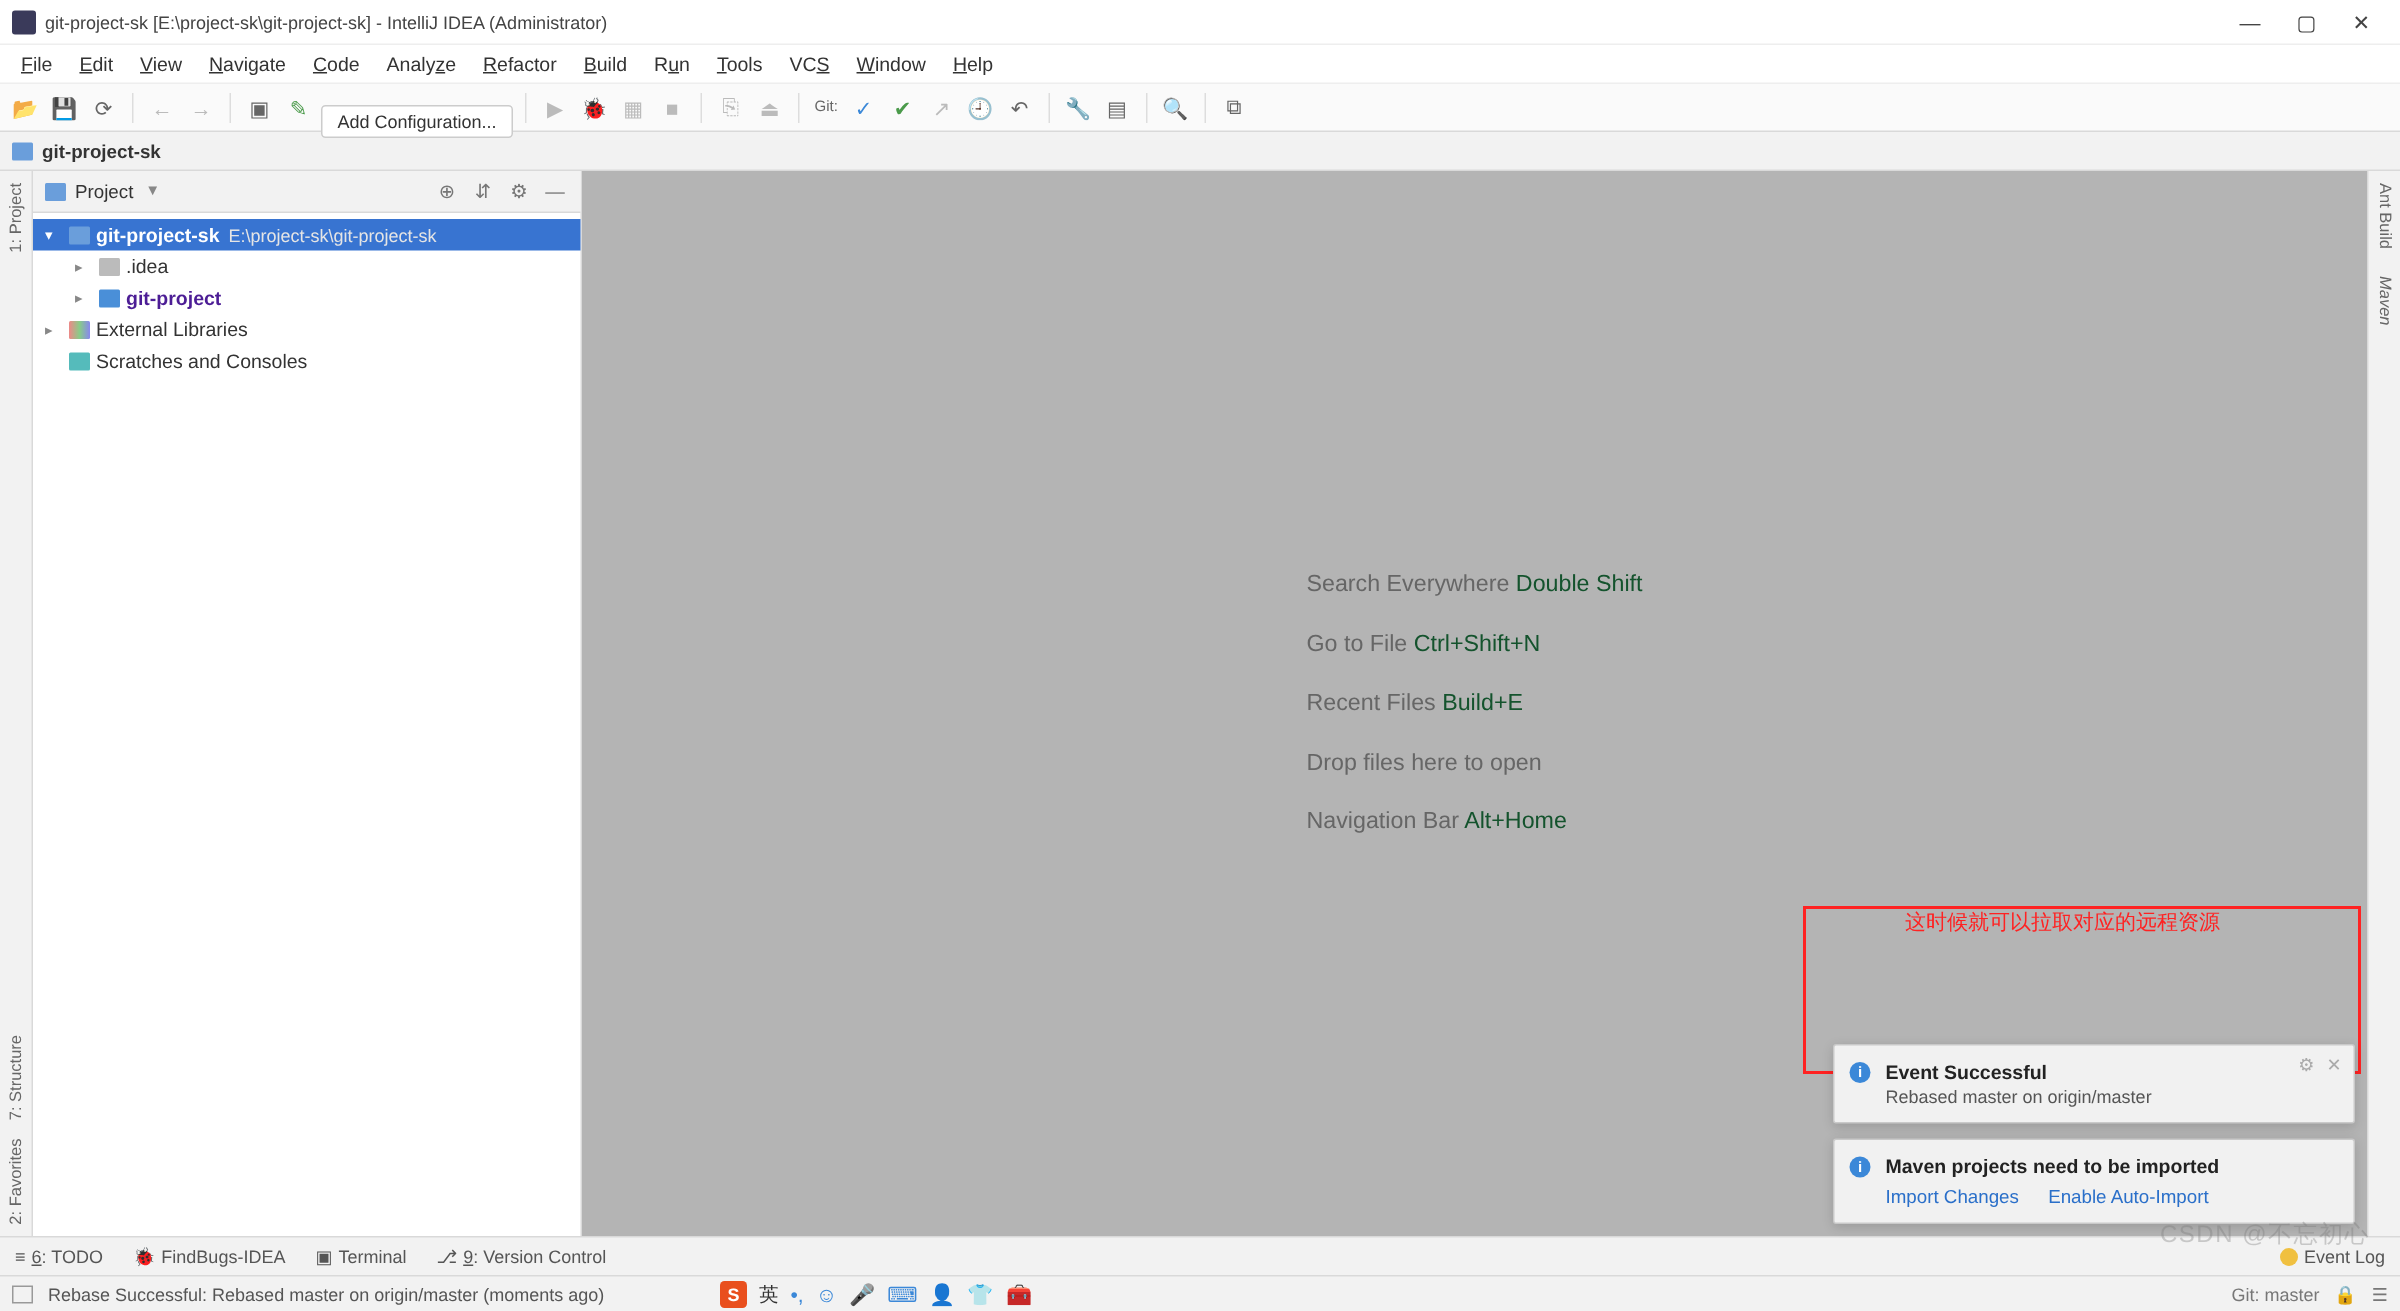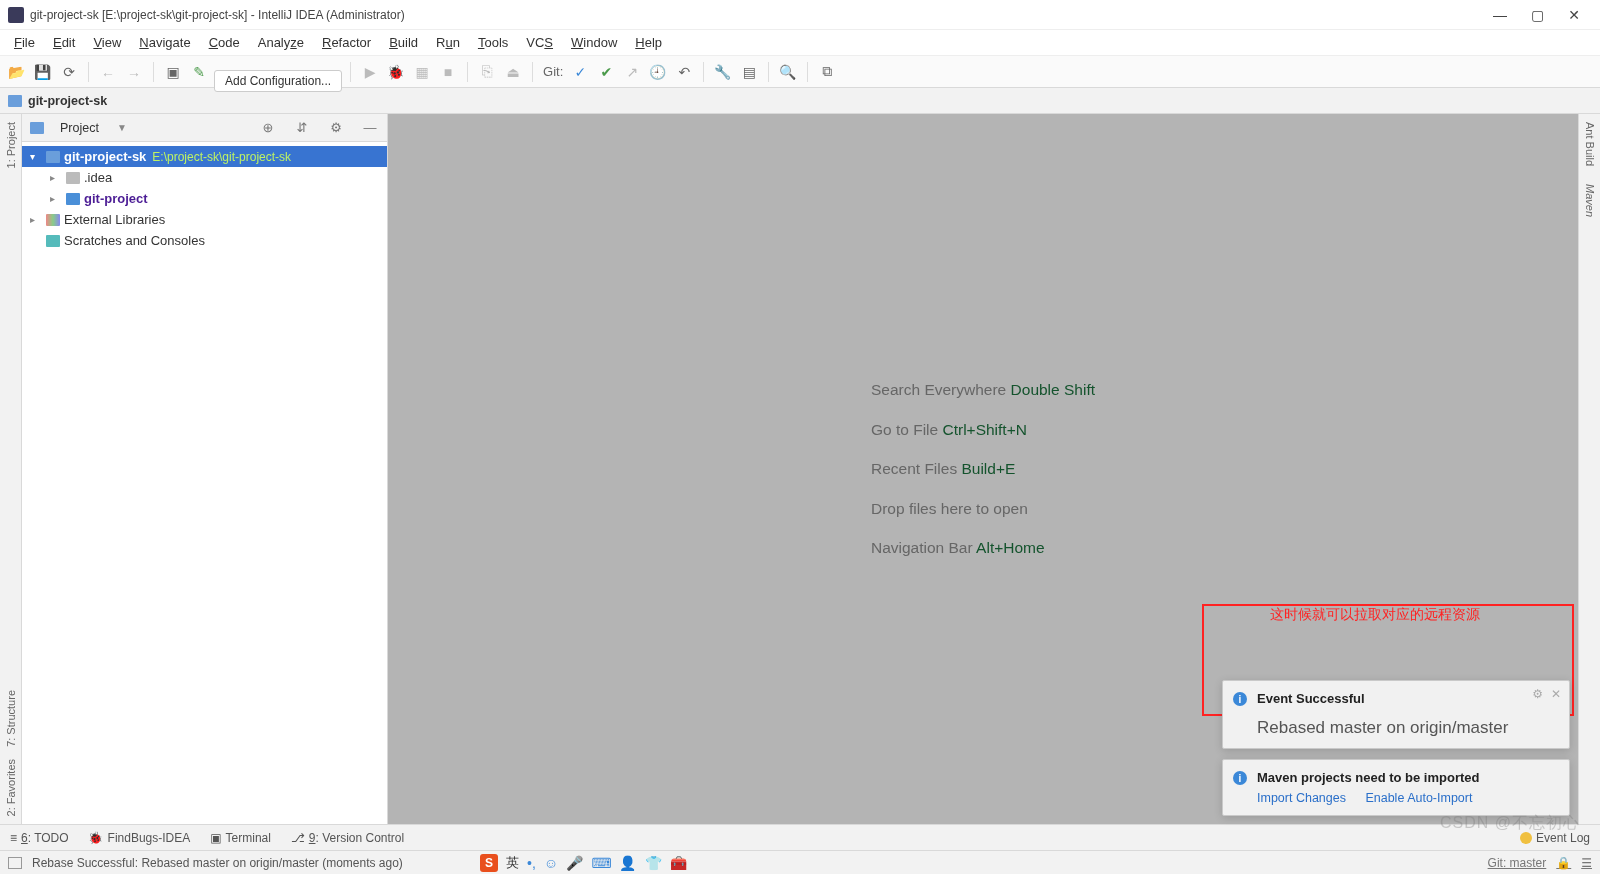--- a/index.html
+++ b/index.html
@@ -12,39 +12,39 @@
 .titlebar .win-ctrl span { font-size:14px; color:#444; cursor:pointer;}
 
 .menubar { height:26px; display:flex; align-items:center; padding:0 6px; gap:2px; border-bottom:1px solid #eee;}
 .menubar span { padding:2px 8px; font-size:13px; color:#333; cursor:pointer;}
 .menubar span u { text-decoration:underline;}
 
 .toolbar { height:32px; display:flex; align-items:center; padding:0 6px; gap:4px; border-bottom:1px solid #d9d9d9; background:#fafafa;}
 .toolbar .tb-icon { width:22px; height:22px; display:flex; align-items:center; justify-content:center; color:#666; cursor:pointer; font-size:14px;}
 .toolbar .sep { width:1px; height:20px; background:#ddd; margin:0 4px;}
 .toolbar .config-btn { height:22px; padding:0 10px; border:1px solid #ccc; border-radius:3px; background:#fff; display:flex; align-items:center; font-size:12px; gap:6px; cursor:pointer;margin-top:19px;}
-.toolbar .git-label { font-size:13px; color:#666; margin:0 2px;}
+.toolbar .git-label { font-size:10px; color:#666; margin:0 2px;}
 .toolbar .blue{color:#3b88d8;}
 .toolbar .green{color:#4a9a4a;}
 .toolbar .dim{color:#bbb;}
 
 .breadcrumb { height:26px; display:flex; align-items:center; padding:0 8px; background:#f2f2f2; border-bottom:1px solid #d9d9d9; gap:6px;}
 .breadcrumb .folder-ic { width:14px; height:12px; background:#6a9edb; border-radius:1px;}
 .breadcrumb span { font-size:12.5px; color:#333; font-weight:600;}
 
 .main { display:flex; height: calc(874px - 30px - 26px - 32px - 26px - 26px - 24px); }
 
 .left-gutter { width:22px; background:#f2f2f2; border-right:1px solid #d9d9d9; display:flex; flex-direction:column; align-items:center; gap:12px; padding-top:8px;}
 .left-gutter .vlabel { writing-mode:vertical-rl; transform:rotate(180deg); font-size:11px; color:#666; cursor:pointer; display:flex; align-items:center; gap:3px;}
 
 .right-gutter { width:22px; background:#f2f2f2; border-left:1px solid #d9d9d9; display:flex; flex-direction:column; align-items:center; gap:18px; padding-top:8px;}
 .right-gutter .vlabel { writing-mode:vertical-rl; font-size:11px; color:#666; cursor:pointer; display:flex; align-items:center; gap:3px;}
 
 .sidebar { width:366px; background:#fff; border-right:1px solid #d9d9d9; display:flex; flex-direction:column;}
-.sidebar-head { height:28px; background:#f2f2f2; border-bottom:1px solid #d9d9d9; display:flex; align-items:center; padding:0 8px; gap:16px;text-align:right;}
+.sidebar-head { height:28px; background:#f2f2f2; border-bottom:1px solid #d9d9d9; display:flex; align-items:center; padding:0 8px; gap:6px;text-align:right;}
 .sidebar-head .proj-ic{width:14px;height:12px;background:#6a9edb;border-radius:1px;}
 .sidebar-head .ph-label{font-size:12.5px;color:#333;}
 .sidebar-head .ph-drop{font-size:10px;color:#888;margin-left:2px;}
 .sidebar-head .spacer{flex:1;}
 .sidebar-head .head-ic{width:18px;height:18px;display:flex;align-items:center;justify-content:center;color:#777;cursor:pointer;font-size:13px;}
 
 .tree { padding:4px 0; font-size:13px; }
 .tree-row { display:flex; align-items:center; height:21px; padding-left:8px; gap:4px; cursor:pointer;}
 .tree-row.sel { background:#3874d1; color:#fff;}
 .tree-row .arrow { width:12px; font-size:10px; color:#888;}
@@ -52,52 +52,52 @@
 .tree-row .ic { width:14px; height:12px; border-radius:1px;}
 .tree-row .ic.folder{background:#6a9edb;}
 .tree-row .ic.folder-dim{background:#bbb;}
 .tree-row .ic.folder-blue{background:#4a8fd8;}
 .tree-row .ic.file{background:#888;}
 .tree-row .ic.lib{background:linear-gradient(90deg,#e88,#8c8,#88e);}
 .tree-row .ic.scratch{background:#5bb;}
 .tree-row .nm{white-space:nowrap;}
 .tree-row .nm.bold{font-weight:600;}
 .tree-row .path{color:#999;margin-left:2px;font-size:12px;}
-.tree-row.sel .path{color:#bef264;}
+.tree-row.sel .path{color:#e5e5e5;}
 .dotblue{color:#4c1d95;}
 .ind1{padding-left:28px;} .ind2{padding-left:48px;}
 
 .editor { flex:1; background:#b4b4b4; position:relative; display:flex; align-items:center; justify-content:center;}
 .editor .hints{color:#666;font-size:15.5px;line-height:2.55;}
 .editor .hints .kb{color:#14532d;}
 
 .notif-wrap{position:absolute; right:8px; bottom:8px; display:flex; flex-direction:column; gap:10px; width:348px;}
 .notif{background:#f1f1f1; border:1px solid #c9c9c9; border-radius:2px; padding:10px 12px; box-shadow:0 2px 8px rgba(0,0,0,.15); position:relative;}
 .notif .n-icon{position:absolute; left:10px; top:11px; width:14px; height:14px; border-radius:50%; background:#3b88d8; color:#fff; font-size:10px; font-weight:700; display:flex; align-items:center; justify-content:center;}
 .notif .n-body{padding-left:22px;}
 .notif .n-title{font-weight:700; font-size:13px; color:#222;}
-.notif .n-text{font-size:17px; color:#555; margin-top:12px;}
+.notif .n-text{font-size:12px; color:#555; margin-top:2px;}
 .notif .n-links{margin-top:6px; font-size:12.5px;}
 .notif .n-links a{color:#2a6fc9; text-decoration:none; margin-right:16px; cursor:pointer;}
 .notif .n-ctrl{position:absolute; right:8px; top:6px; display:flex; gap:8px; color:#aaa; font-size:12px;}
 .notif .n-ctrl span{cursor:pointer;}
 
 .red-box{position:absolute; border:2px solid #f22; right:4px; bottom:108px; width:372px; height:112px; pointer-events:none;}
 .red-caption{position:absolute; right:98px; bottom:200px; color:#f22; font-size:14px; font-weight:500;}
 
 .bottom-tools{height:26px; background:#f2f2f2; border-top:1px solid #d9d9d9; display:flex; align-items:center; padding:0 10px; gap:20px;}
 .bottom-tools .bt-item{font-size:12px; color:#555; cursor:pointer; display:flex; align-items:center; gap:4px;}
 .bottom-tools .bt-item u{text-decoration:underline;}
 .bottom-tools .spacer{flex:1;}
 .bottom-tools .ev-ic{width:12px;height:12px;background:#f0c040;border-radius:50%;}
 
 .statusbar{height:24px; background:#f2f2f2; border-top:1px solid #d9d9d9; display:flex; align-items:center; padding:0 8px; gap:10px; font-size:12px; color:#555;}
 .statusbar .sb-ic{width:14px;height:12px;border:1px solid #999;}
 .statusbar .spacer{flex:1;}
-.statusbar .sb-right{display:flex;align-items:center;gap:10px;color:#777;text-decoration:underline;}
+.statusbar .sb-right{display:flex;align-items:center;gap:10px;color:#777;}
 .statusbar .lock{font-size:12px;}
 
 .ime{position:absolute; left:480px; bottom:2px; display:flex; align-items:center; gap:8px; font-size:13px;}
 .ime .ime-badge{width:18px;height:18px;background:#e94f1d;color:#fff;border-radius:3px;display:flex;align-items:center;justify-content:center;font-weight:700;font-size:12px;}
 .ime .ime-ic{color:#3b88d8;font-size:14px;}
 
 .watermark{position:absolute;right:20px;bottom:40px;color:rgba(120,120,120,.35);font-size:16px;letter-spacing:1px;pointer-events:none;}
 </style>
 </head>
 <body>

